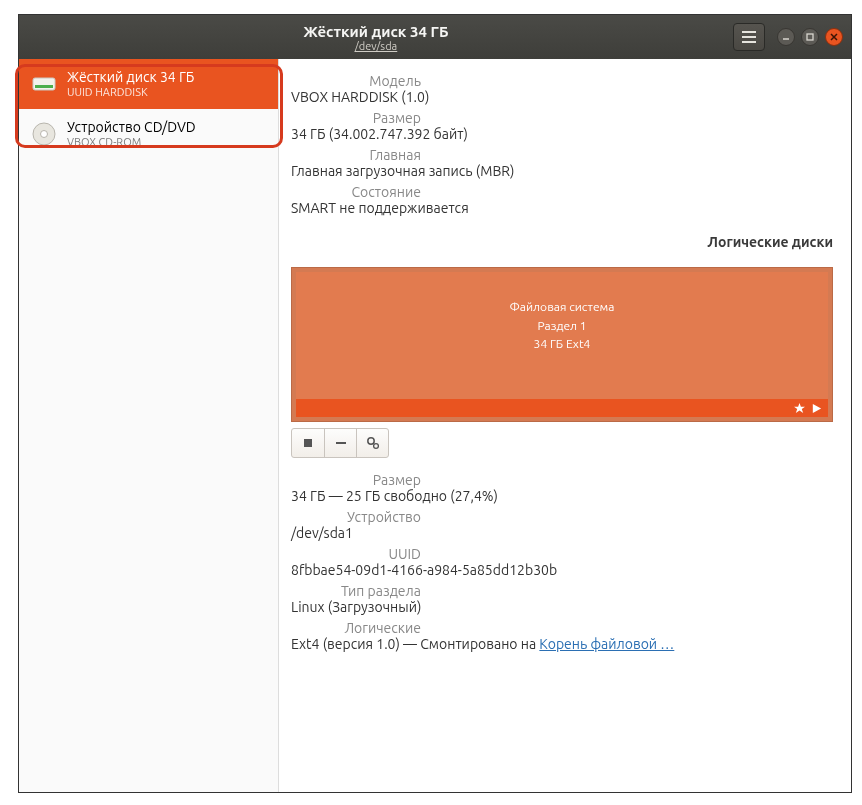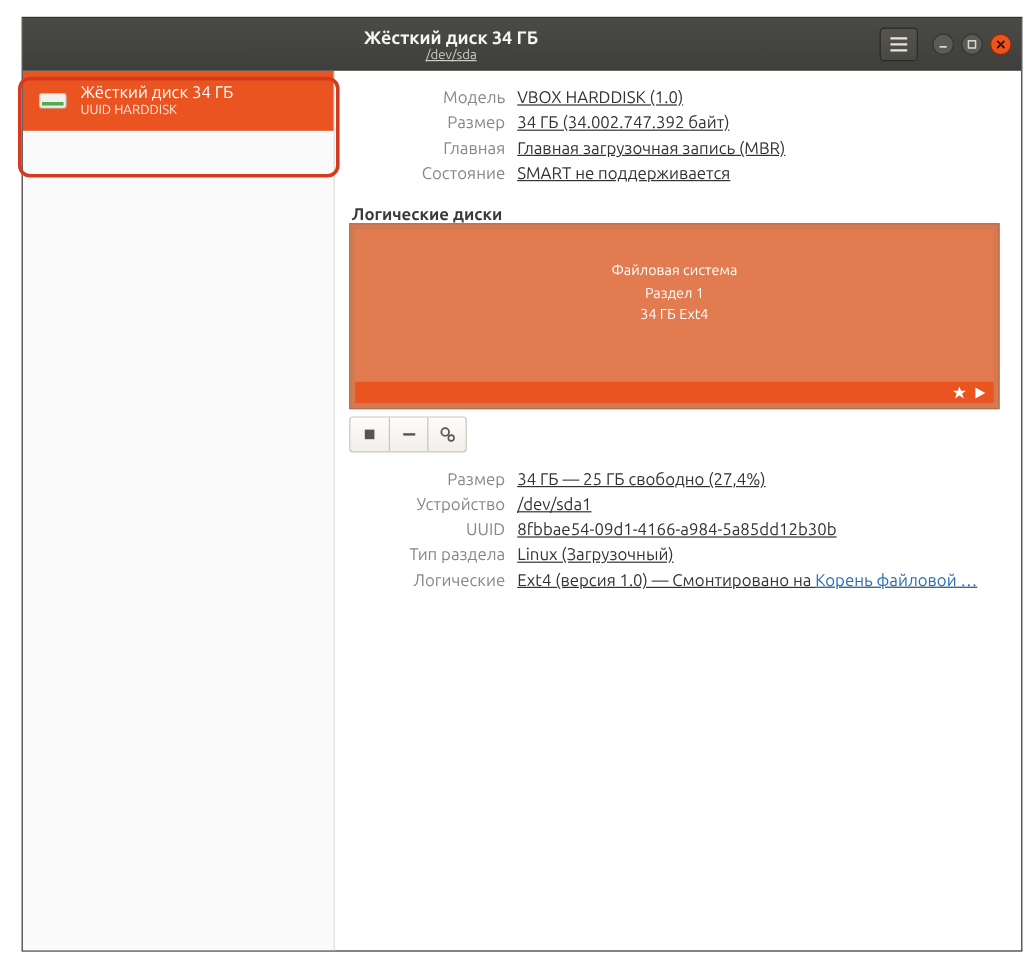--- a/index.html
+++ b/index.html
@@ -24,25 +24,25 @@
 .sb-item.selected { background: #e95420; color: #fff; }
 .sb-icon { width: 26px; height: 26px; flex-shrink: 0; }
 .sb-text { line-height: 1.2; }
 .sb-title { font-size: 14px; }
 .sb-sub { font-size: 11px; opacity: 0.85; }
 .sb-item:not(.selected) .sb-sub { color: #666; }
 
 .highlight-box { position: absolute; left: 15px; top: 64px; width: 268px; height: 84px; border: 3px solid #d63a1e; border-radius: 10px; pointer-events: none; z-index: 50; }
 
 .content { flex: 1; padding: 14px 18px 0 12px; font-size: 14px; color: #333; }
-.kv-row { display: flex; margin-bottom: 5px; }
+.kv-row { display: flex; margin-bottom: 5px; flex-direction: column; }
 .kv-label { width: 130px; text-align: right; color: #888; margin-right: 10px; }
-.kv-value { color: #333; text-decoration: underline; }
-
-.section-head { font-weight: bold; color: #3a3a3a; margin: 18px 0 0 2px; }
+.kv-value { color: #333; }
+
+.section-head { font-weight: bold; color: #3a3a3a; margin: 18px 0 17px 2px; text-align: right; }
 
 .volume-map { background: #d47a52; border: 1px solid #bb6a46; padding: 4px; position: relative; }
 .volume-block { background: #e27b4f; height: 127px; position: relative; }
 .vol-text { position: absolute; top: 26px; width: 100%; text-align: center; color: #fff; font-size: 12px; line-height: 1.55; }
 .vol-foot { height: 18px; background: #e95420; display: flex; justify-content: flex-end; align-items: center; padding-right: 6px; gap: 6px; }
 .vol-foot svg { width: 11px; height: 11px; fill: #fff; }
 
 .toolbar { display: flex; margin-top: 6px; }
 .tb-group { display: flex; border: 1px solid #c9c4be; border-radius: 3px; background: linear-gradient(#fdfdfc, #f2eee9); overflow: hidden; }
 .tb-btn { width: 32px; height: 28px; display: flex; align-items: center; justify-content: center; cursor: pointer; }
@@ -93,20 +93,32 @@
           <svg viewBox="0 0 26 26">
               <rect x="2" y="7" width="22" height="12" rx="2" fill="#f3f1ec" stroke="#cbc8c0"></rect>
               <rect x="4" y="14" width="18" height="3" fill="#4cae4c"></rect>
             </svg>
         </span>
         <div class="sb-text">
           <div class="sb-title">Жёсткий диск 34 ГБ</div>
           <div class="sb-sub">UUID HARDDISK</div>
         </div>
       </div>
+      <div class="sb-item">
+        <span class="sb-icon">
+          <svg viewBox="0 0 26 26">
+              <circle cx="13" cy="13" r="11" fill="#e8e6df" stroke="#b8b5ad"></circle>
+              <circle cx="13" cy="13" r="3.5" fill="#fff" stroke="#b8b5ad"></circle>
+            </svg>
+        </span>
+        <div class="sb-text">
+          <div class="sb-title">Устройство CD/DVD</div>
+          <div class="sb-sub">VBOX CD-ROM</div>
+        </div>
+      </div>
     </div>
 
     <div class="content">
       <div class="kv-row">
         <div class="kv-label">Модель</div>
         <div class="kv-value">VBOX HARDDISK (1.0)</div>
       </div>
       <div class="kv-row">
         <div class="kv-label">Размер</div>
         <div class="kv-value">34 ГБ (34.002.747.392 байт)</div>

